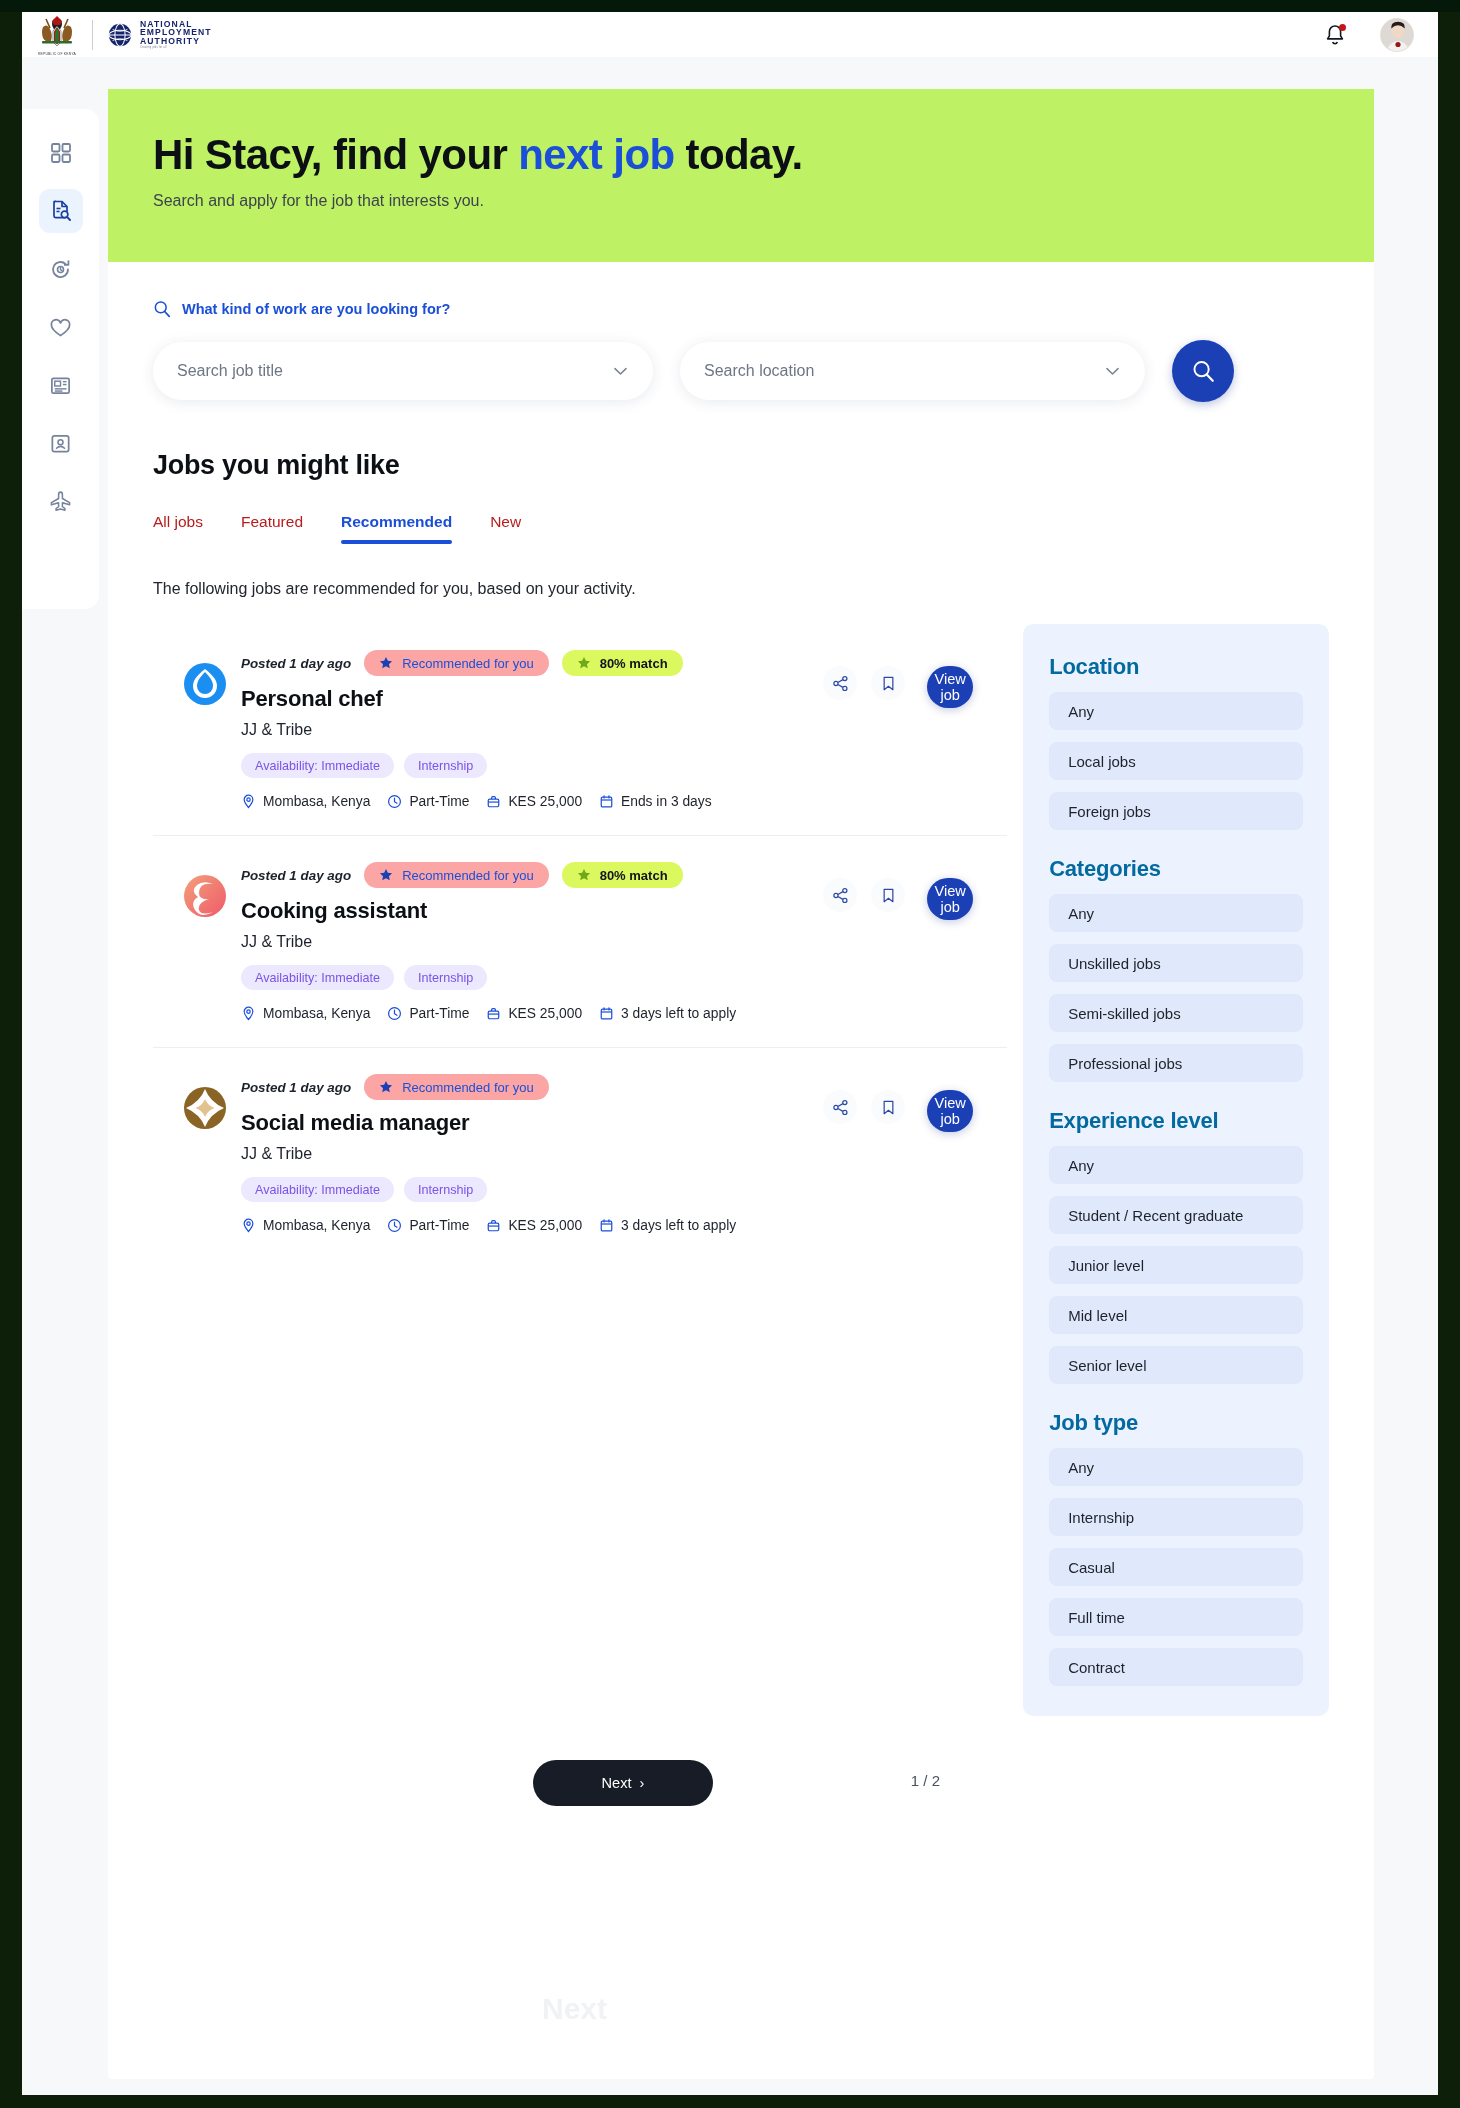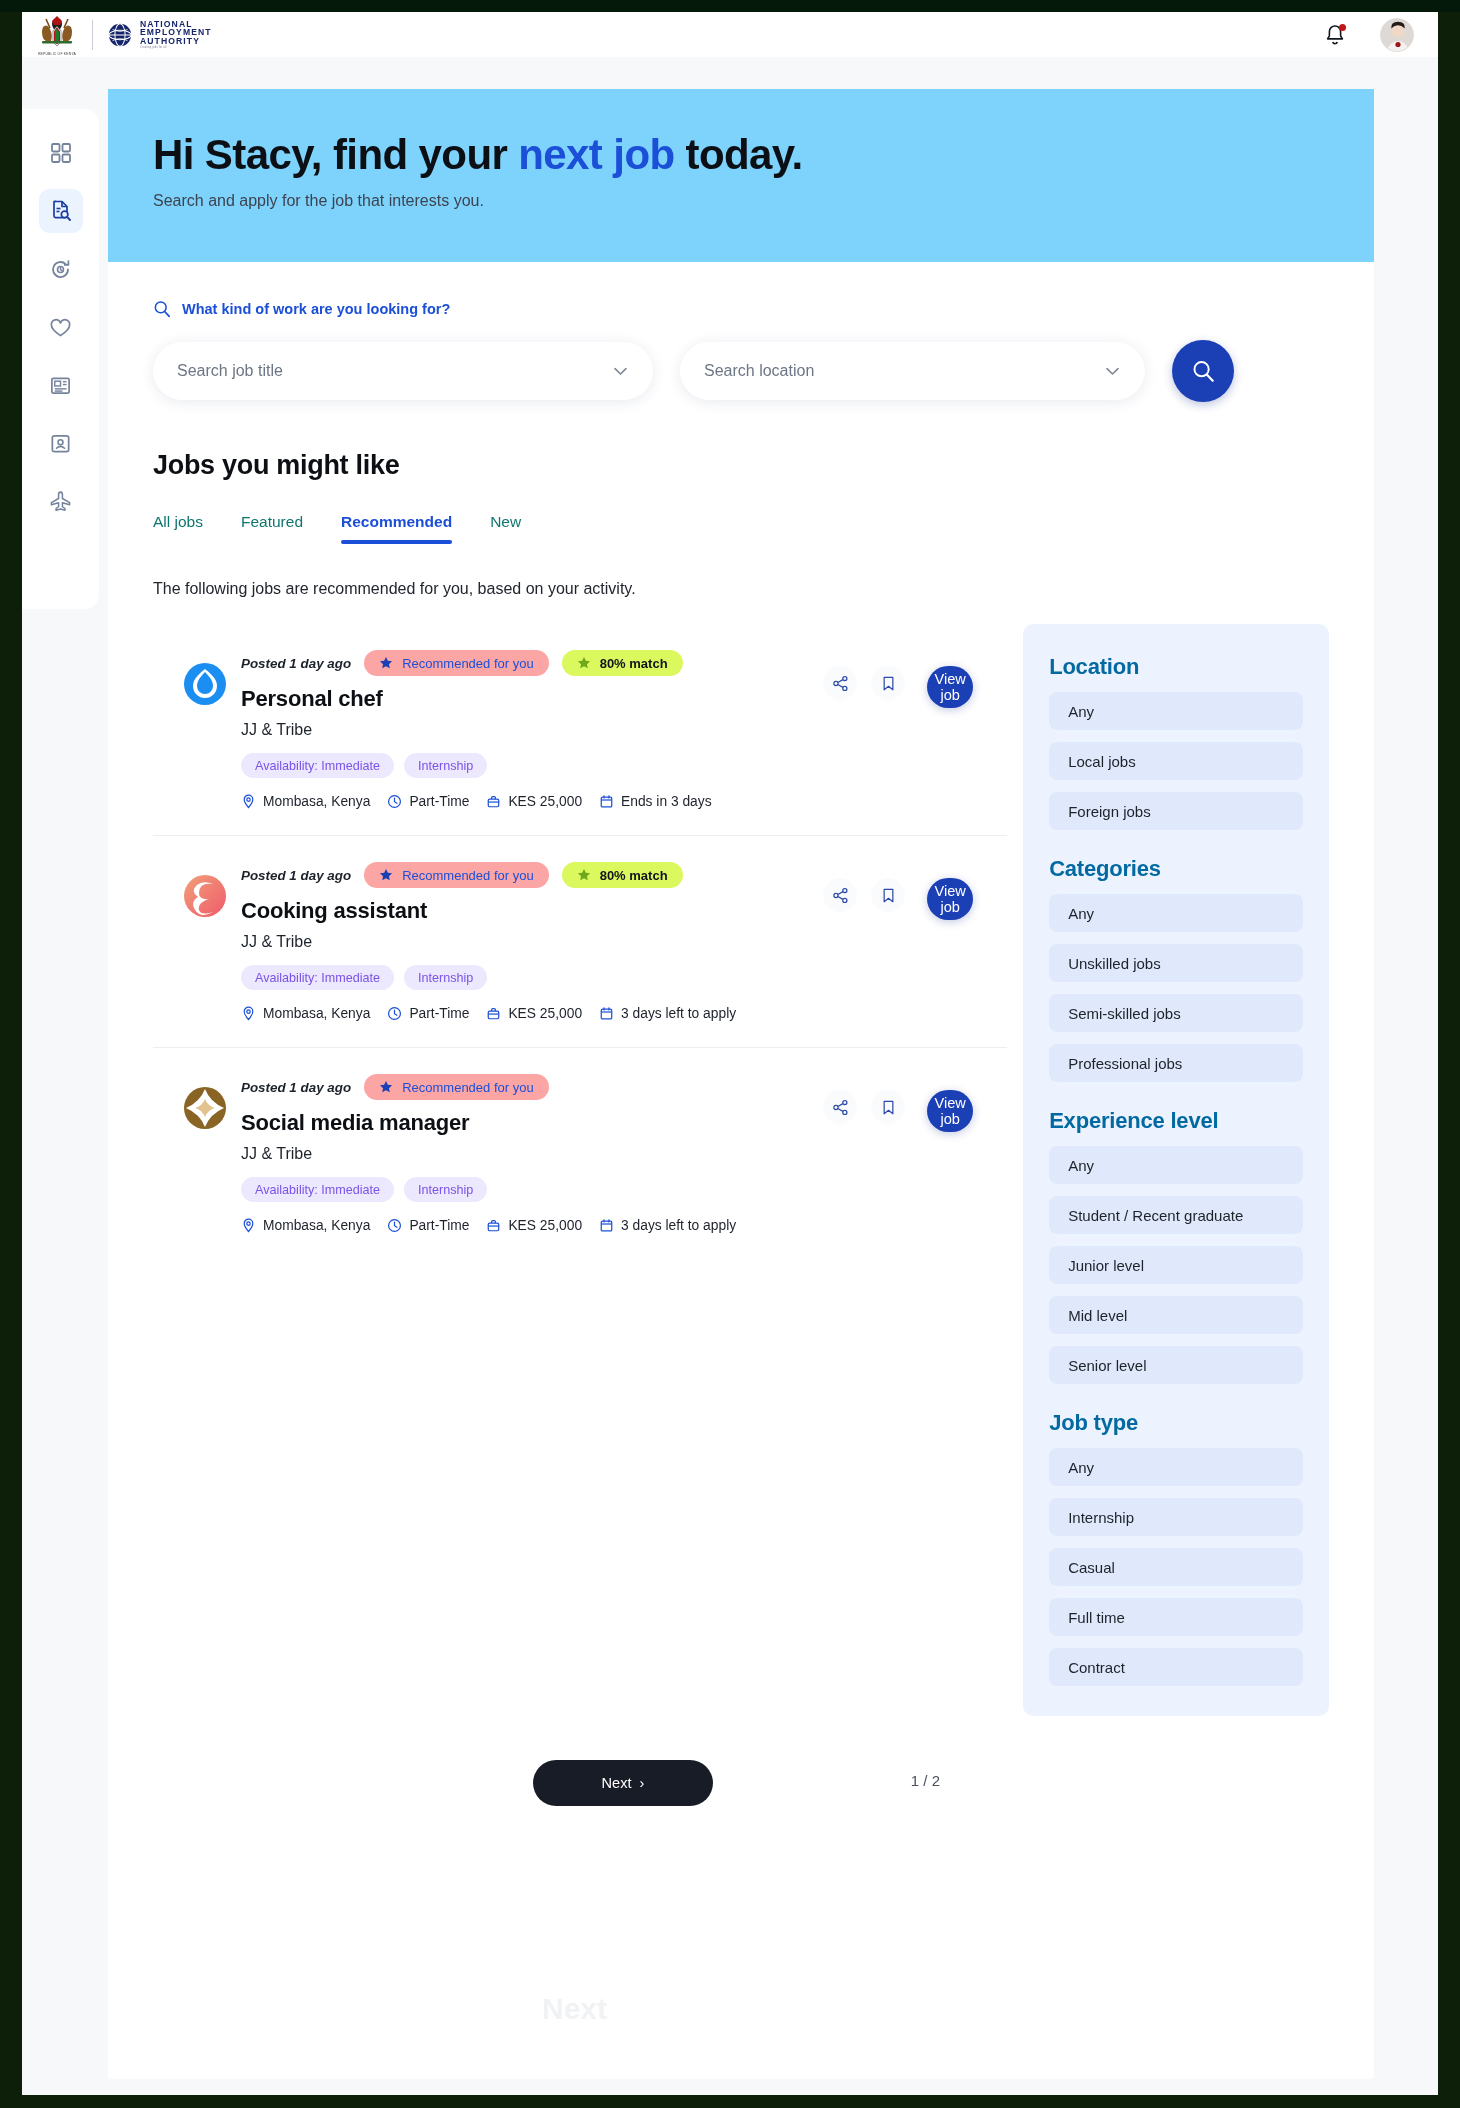--- a/index.html
+++ b/index.html
@@ -81,21 +81,21 @@
   .rail-item.active { background: #eaf3fe; color: #1b3fa0; }
   
   .main {
     position: absolute; left: 86px; top: 32px;
     width: 1266px; height: 1990px;
     background: #ffffff;
     border-radius: 4px;
   }
   
   .hero {
-    height: 173px; background: #7dd3fc;
+    height: 173px; background: #bef264;
     padding: 42px 0 0 45px;
   }
   .hero h1 {
     font-size: 42px; font-weight: bold; color: #0c0f14; letter-spacing: -.6px;
   }
   .hero h1 .accent { color: #1b4fd8; }
   .hero p { margin-top: 13px; font-size: 16px; color: #3d434f; }
   
   .searchblock { padding: 38px 45px 0 45px; }
   .searchlabel { display: flex; align-items: center; gap: 11px; }
@@ -120,21 +120,21 @@
     width: 62px; height: 62px; border-radius: 50%; border: 0;
     background: #1b3fb5; cursor: pointer;
     display: flex; align-items: center; justify-content: center;
     box-shadow: 0 3px 10px rgba(20,45,140,.28);
   }
   
   .section { padding: 48px 45px 0 45px; }
   .section h2 { font-size: 27px; font-weight: bold; color: #0c0f14; letter-spacing: -.3px; }
   .tabs { margin-top: 32px; display: flex; gap: 38px; }
   .tab {
-    font-size: 15.5px; color: #0f766e; padding-bottom: 13px; cursor: pointer;
+    font-size: 15.5px; color: #b91c1c; padding-bottom: 13px; cursor: pointer;
     position: relative;
   }
   .tab.active { color: #1b4fd8; font-weight: bold; }
   .tab.active:after {
     content:""; position: absolute; left: 0; right: 0; bottom: 0;
     height: 4px; border-radius: 2px; background: #1b4fd8;
   }
   .section-note { margin-top: 36px; font-size: 16px; color: #21262f; }
   
   .grid { margin-top: 26px; display: flex; gap: 0; }

